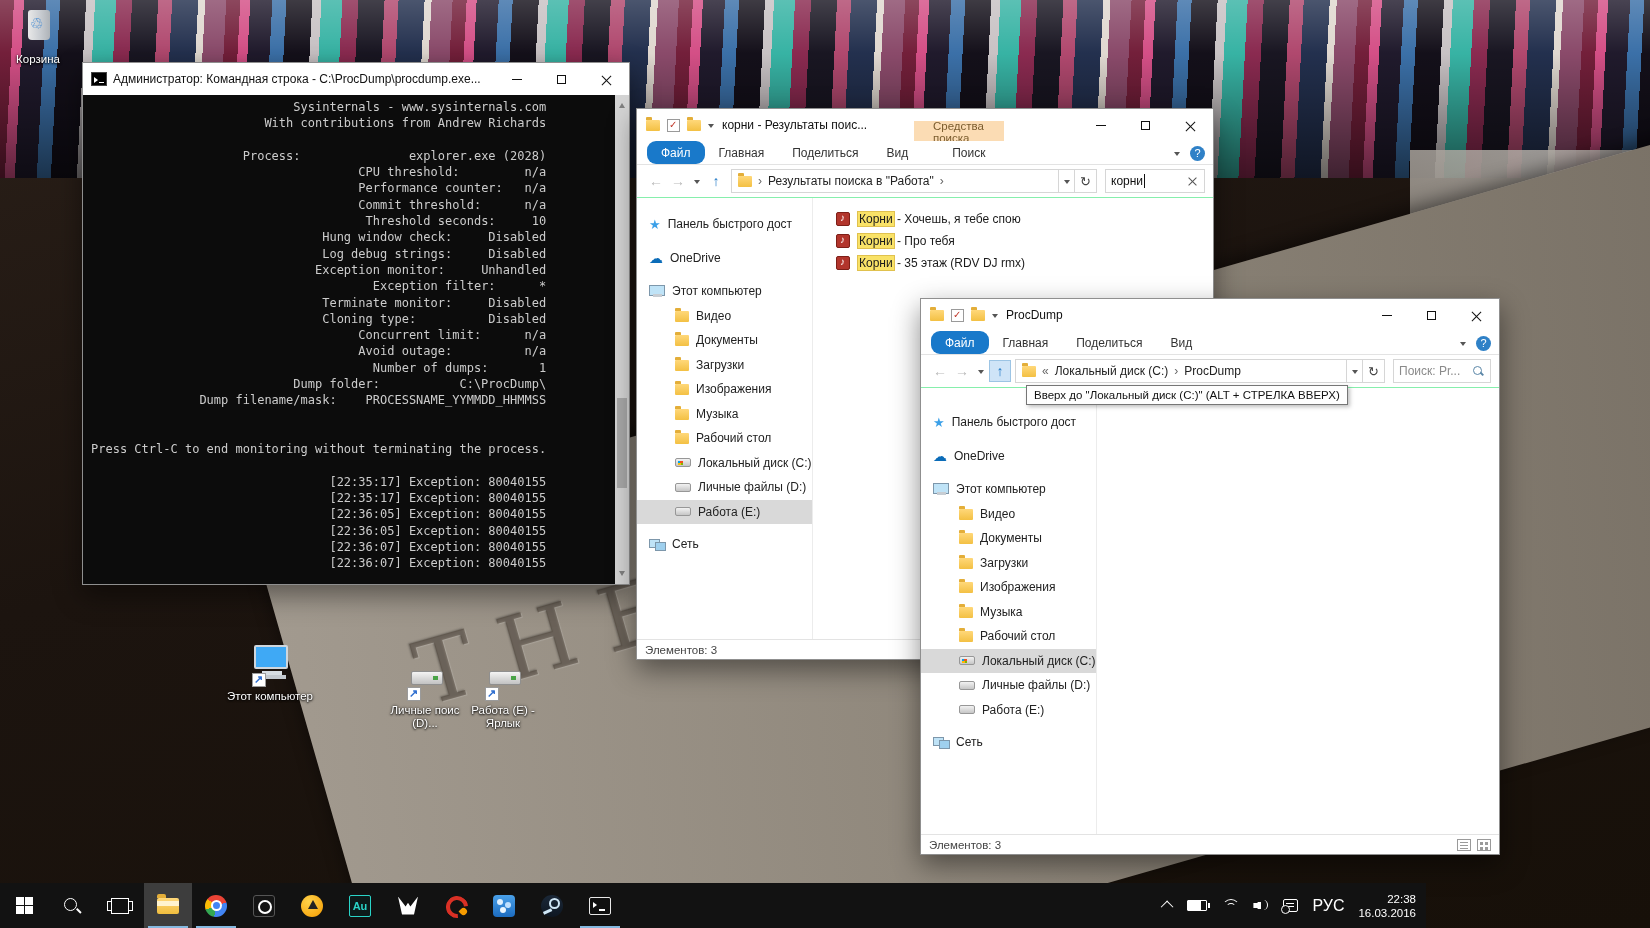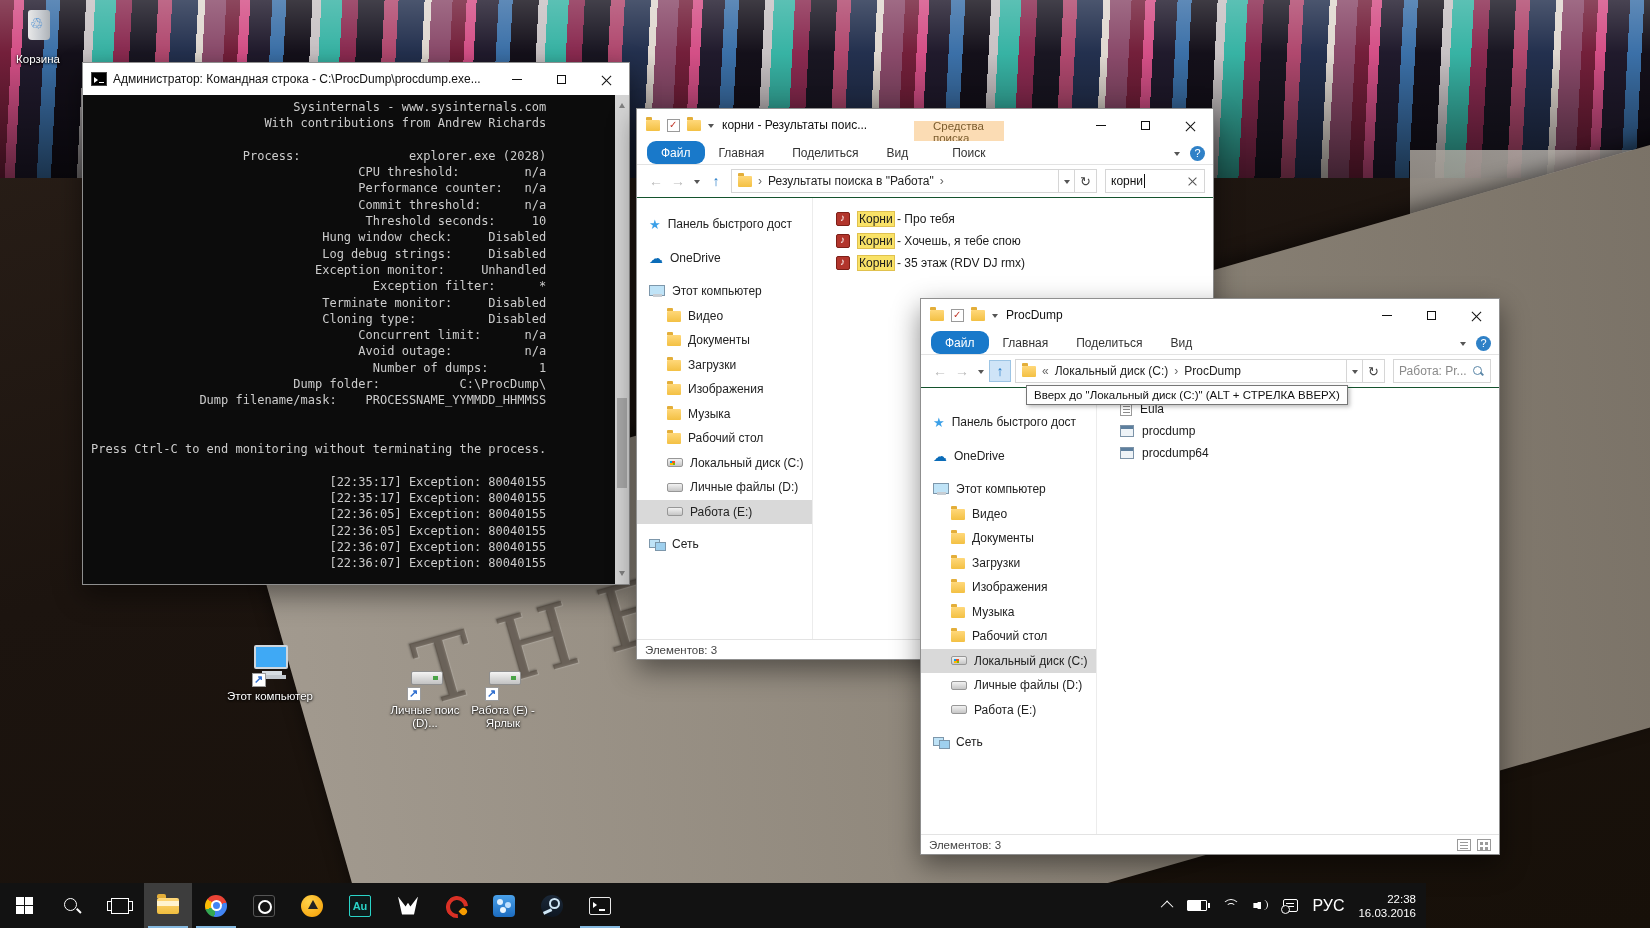--- a/index.html
+++ b/index.html
@@ -31,21 +31,21 @@
   .bin-body { position:absolute; left:12px; top:4px; width:22px; height:30px; background:linear-gradient(90deg,#e9e9e9,#c9cdd2 55%,#aeb3b8); border-radius:3px 3px 4px 4px; }
   .bin-body::before { content:"♲"; position:absolute; left:2px; top:5px; font-size:15px; color:#2f7fd0; }
   .pc-mon { position:absolute; left:6px; top:2px; width:34px; height:24px; background:#3fa9f5; border:2px solid #cfd6dd; border-radius:2px; }
   .pc-base { position:absolute; left:14px; top:28px; width:20px; height:4px; background:#d7dde2; box-shadow:4px 4px 0 #c3c9cf; }
   .drv { position:absolute; left:8px; top:14px; width:32px; height:14px; background:linear-gradient(#f4f4f4,#c2c2c2); border:1px solid #8f8f8f; border-radius:2px; }
   .drv::after { content:""; position:absolute; right:4px; top:4px; width:5px; height:4px; background:#49a347; }
   .sc-arrow { position:absolute; left:4px; bottom:0; width:14px; height:14px; background:#fff; border:1px solid #9a9a9a; }
   .sc-arrow::before { content:"↗"; position:absolute; left:1px; top:-1px; font-size:11px; color:#2f6fd0; font-weight:bold; }
 
   
-  .window { position:absolute; background:#14532d; border:1px solid #8f8f8f; box-shadow:0 10px 26px rgba(0,0,0,.45); }
+  .window { position:absolute; background:#86efac; border:1px solid #8f8f8f; box-shadow:0 10px 26px rgba(0,0,0,.45); }
   .titlebar { position:relative; height:32px; background:#fff; display:flex; align-items:center; }
   .t-title { font-size:12px; color:#111; white-space:nowrap; overflow:hidden; }
   .winbtns { position:absolute; right:0; top:0; height:32px; display:flex; }
   .wbtn { width:45px; height:100%; display:flex; align-items:center; justify-content:center; }
   .g-min { width:10px; height:1px; background:#111; }
   .g-max { width:9px; height:9px; border:1px solid #111; }
   .g-close { position:relative; width:11px; height:11px; }
   .g-close::before,.g-close::after { content:""; position:absolute; left:5px; top:0; width:1px; height:13px; background:#111; }
   .g-close::before { transform:rotate(45deg); } .g-close::after { transform:rotate(-45deg); }
 
@@ -90,21 +90,21 @@
   .t-cursor { width:1px; height:14px; background:#111; margin-left:1px; }
   .s-x { position:relative; width:12px; height:12px; margin-left:auto; }
   .s-x::before,.s-x::after { content:""; position:absolute; left:5px; top:1px; width:1px; height:11px; background:#555; }
   .s-x::before { transform:rotate(45deg); } .s-x::after { transform:rotate(-45deg); }
   .mag { position:relative; width:13px; height:13px; margin-left:auto; }
   .mag::before { content:""; position:absolute; left:1px; top:1px; width:7px; height:7px; border:1.5px solid #5b87a8; border-radius:50%; }
   .mag::after { content:""; position:absolute; left:8px; top:8px; width:4px; height:1.5px; background:#5b87a8; transform:rotate(45deg); }
   .ebody { position:absolute; left:0; right:0; background:#fff; }
   .sidebar { position:absolute; left:0; top:0; bottom:0; width:176px; border-right:1px solid #ececec; padding-top:14px; overflow:hidden; }
   .si { height:24.5px; display:flex; align-items:center; gap:7px; padding-left:12px; font-size:12px; color:#222; white-space:nowrap; }
-  .si.child { padding-left:30px; }
+  .si.child { padding-left:38px; }
   .si.gap { margin-top:9px; }
   .si.selected { background:#d9d9d9; }
   .ic-star { color:#3ba0e8; font-size:13px; line-height:1; }
   .ic-cloud { color:#0b6cb8; font-size:14px; line-height:1; }
   .ic-pc { position:relative; width:16px; height:12px; flex:none; }
   .ic-pc::before { content:""; position:absolute; left:0; top:0; width:14px; height:9px; background:#bfe3f7; border:1px solid #7d97ab; }
   .ic-pc::after { content:""; position:absolute; left:4px; top:9px; width:9px; height:3px; background:#c7cdd3; }
   .ic-drive { position:relative; width:16px; height:9px; background:linear-gradient(#f2f2f2,#c6c6c6); border:1px solid #979797; border-radius:2px; flex:none; }
   .ic-drive.c::after { content:""; position:absolute; left:2px; top:1.5px; width:5px; height:4px;
     background:conic-gradient(#f25022 0 25%,#7fba00 0 50%,#ffb900 0 75%,#00a4ef 0); }
@@ -387,25 +387,25 @@
           <span>Работа (E:)</span>
         </div>
       <div class="si" style="margin-top:8px;">
           <span class="ic-net"></span>
           <span>Сеть</span>
         </div>
     </div>
     <div class="filelist">
       <div class="frow">
           <span class="ic-music"></span>
-          <span><span class="hl">Корни</span><span> - Про тебя</span></span>
+          <span><span class="hl">Корни</span><span> - Хочешь, я тебе спою</span></span>
         </div>
       <div class="frow">
           <span class="ic-music"></span>
-          <span><span class="hl">Корни</span><span> - Хочешь, я тебе спою</span></span>
+          <span><span class="hl">Корни</span><span> - Про тебя</span></span>
         </div>
       <div class="frow">
           <span class="ic-music"></span>
           <span><span class="hl">Корни</span><span> - 35 этаж (RDV DJ rmx)</span></span>
         </div>
     </div>
   </div>
   <div class="statusbar">
     <span>Элементов: 3</span>
   </div>
@@ -454,21 +454,21 @@
       <span class="crumb-sep">«</span>
       <span>Локальный диск (C:)</span>
       <span class="crumb-sep">›</span>
       <span>ProcDump</span>
     </div>
     <div class="dropb">
         <div class="caret-dn"></div>
       </div>
     <div class="refreshb">↻</div>
     <div class="searchbox" style="width:98px;">
-      <span class="s-ph">Работа: Pr...</span>
+      <span class="s-ph">Поиск: Pr...</span>
       <span class="mag"></span>
     </div>
   </div>
   <div class="tooltip" style="left:105px;top:86px;">Вверх до "Локальный диск (C:)" (ALT + СТРЕЛКА ВВЕРХ)</div>
   <div class="ebody">
     <div class="sidebar" style="padding-top:22px;">
       <div class="si">
           <span class="ic-star">★</span>
           <span>Панель быстрого дост</span>
         </div>
@@ -512,34 +512,20 @@
           <span class="ic-drive"></span>
           <span>Личные файлы (D:)</span>
         </div>
       <div class="si child">
           <span class="ic-drive"></span>
           <span>Работа (E:)</span>
         </div>
       <div class="si" style="margin-top:8px;">
           <span class="ic-net"></span>
           <span>Сеть</span>
-        </div>
-    </div>
-    <div class="filelist">
-      <div class="frow">
-          <span class="ic-doc"></span>
-          <span>Eula</span>
-        </div>
-      <div class="frow">
-          <span class="ic-app"></span>
-          <span>procdump</span>
-        </div>
-      <div class="frow">
-          <span class="ic-app"></span>
-          <span>procdump64</span>
         </div>
     </div>
   </div>
   <div class="statusbar">
     <span>Элементов: 3</span>
     <div class="view-toggles">
       <div class="vt lines"></div>
       <div class="vt grid"></div>
     </div>
   </div>

